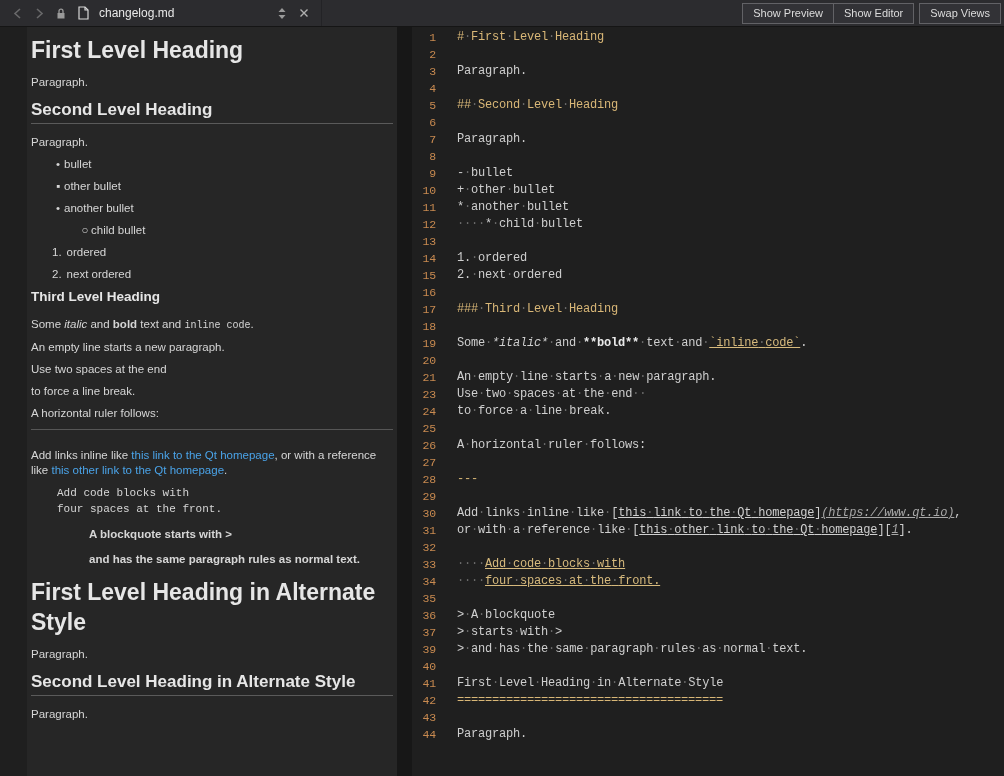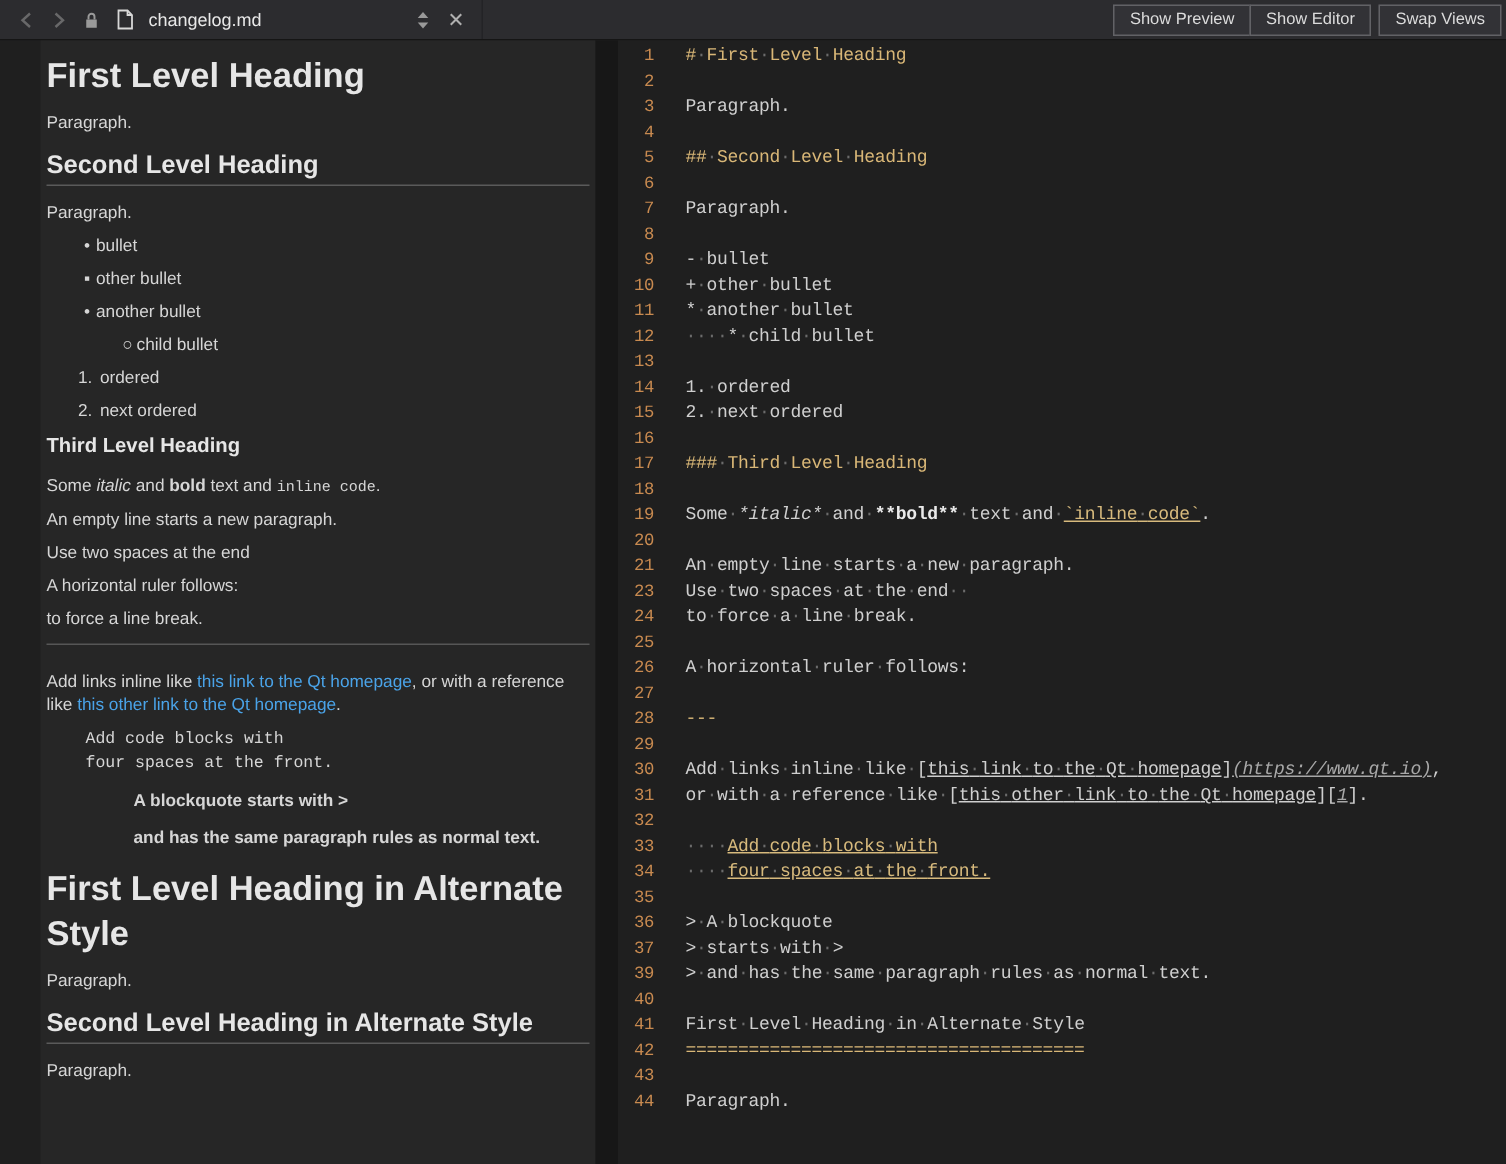--- a/index.html
+++ b/index.html
@@ -167,22 +167,22 @@
           </div>
           <div class="pv-li">
             <span class="num">2.</span>
             <span class="txt">next ordered</span>
           </div>
         </div>
         <div class="pv-h3">Third Level Heading</div>
         <div class="pv-p"><span>Some </span><i>italic</i><span> and </span><b>bold</b><span> text and </span><span class="pv-icode">inline code</span><span>.</span></div>
         <div class="pv-p">An empty line starts a new paragraph.</div>
         <div class="pv-p">Use two spaces at the end</div>
+        <div class="pv-p">to force a line break.</div>
         <div class="pv-p">A horizontal ruler follows:</div>
-        <div class="pv-p">to force a line break.</div>
         <div class="pv-hr"></div>
         <div class="pv-p"><span>Add links inline like </span><span class="pv-link">this link to the Qt homepage</span><span>, or with a reference like </span><span class="pv-link">this other link to the Qt homepage</span><span>.</span></div>
         <div class="pv-codeblock">
           <div>Add code blocks with</div>
           <div>four spaces at the front.</div>
         </div>
         <div class="pv-quote">
           <div class="pv-p">A blockquote starts with &gt;</div>
           <div class="pv-p">and has the same paragraph rules as normal text.</div>
         </div>

